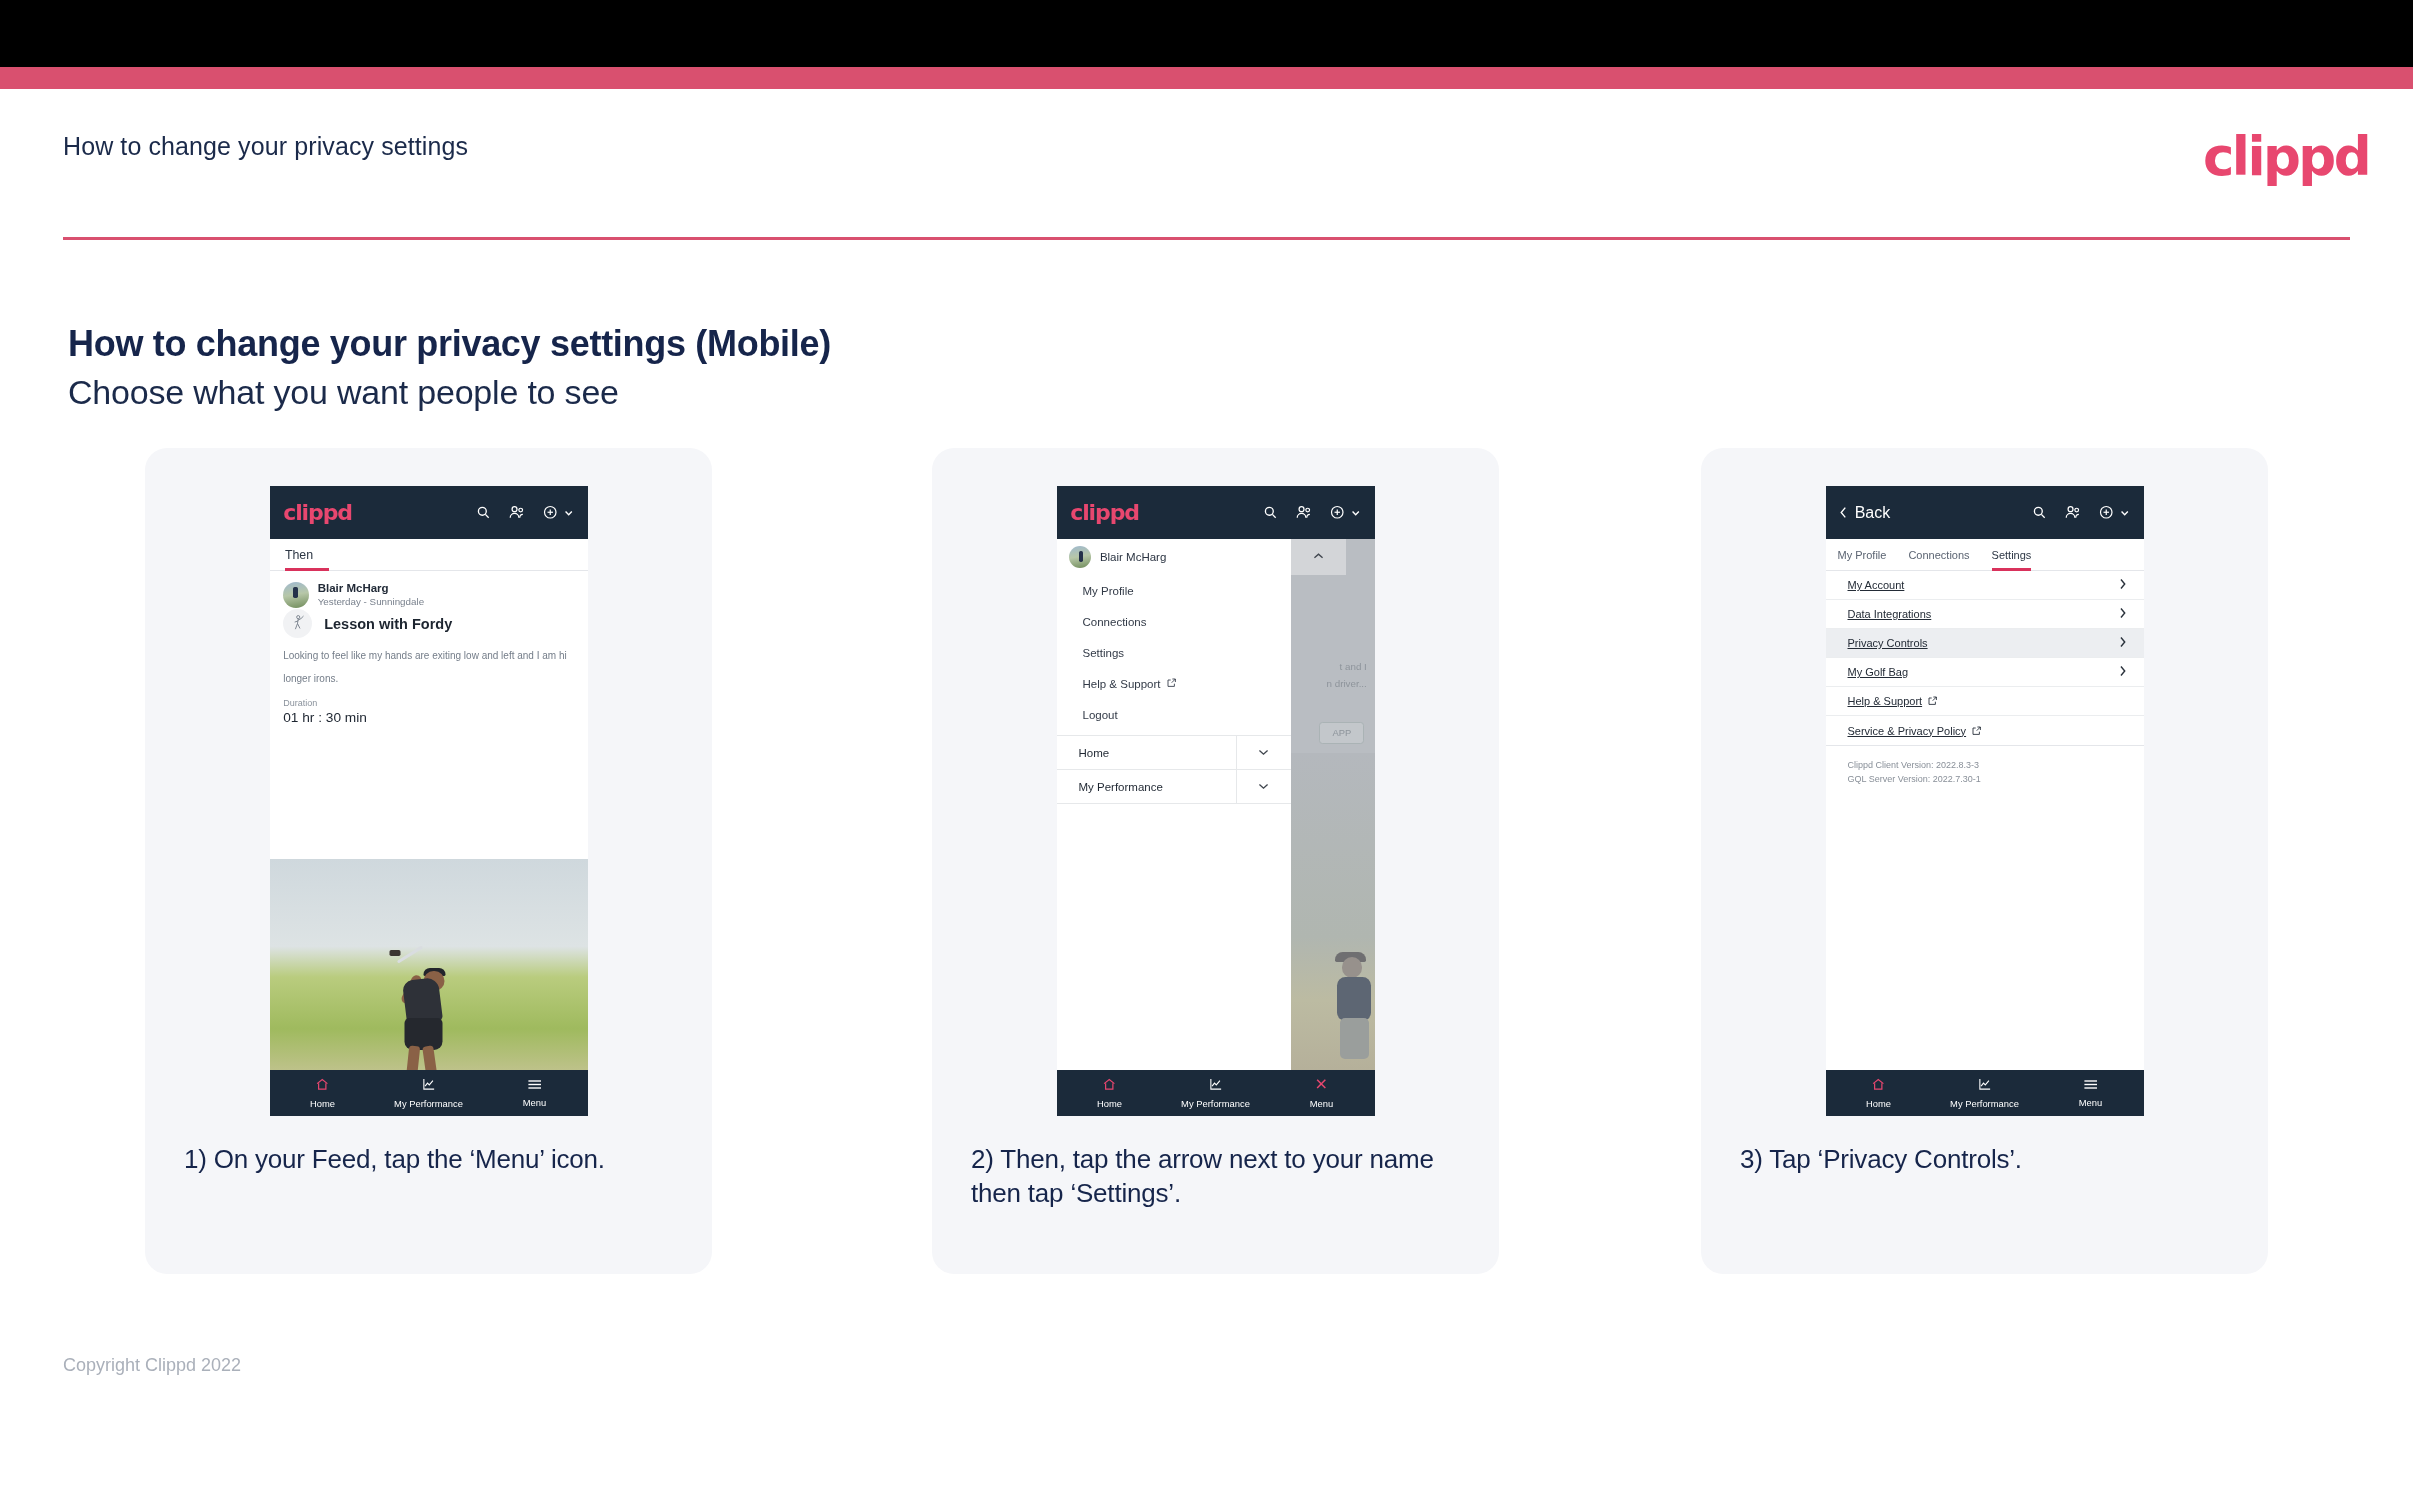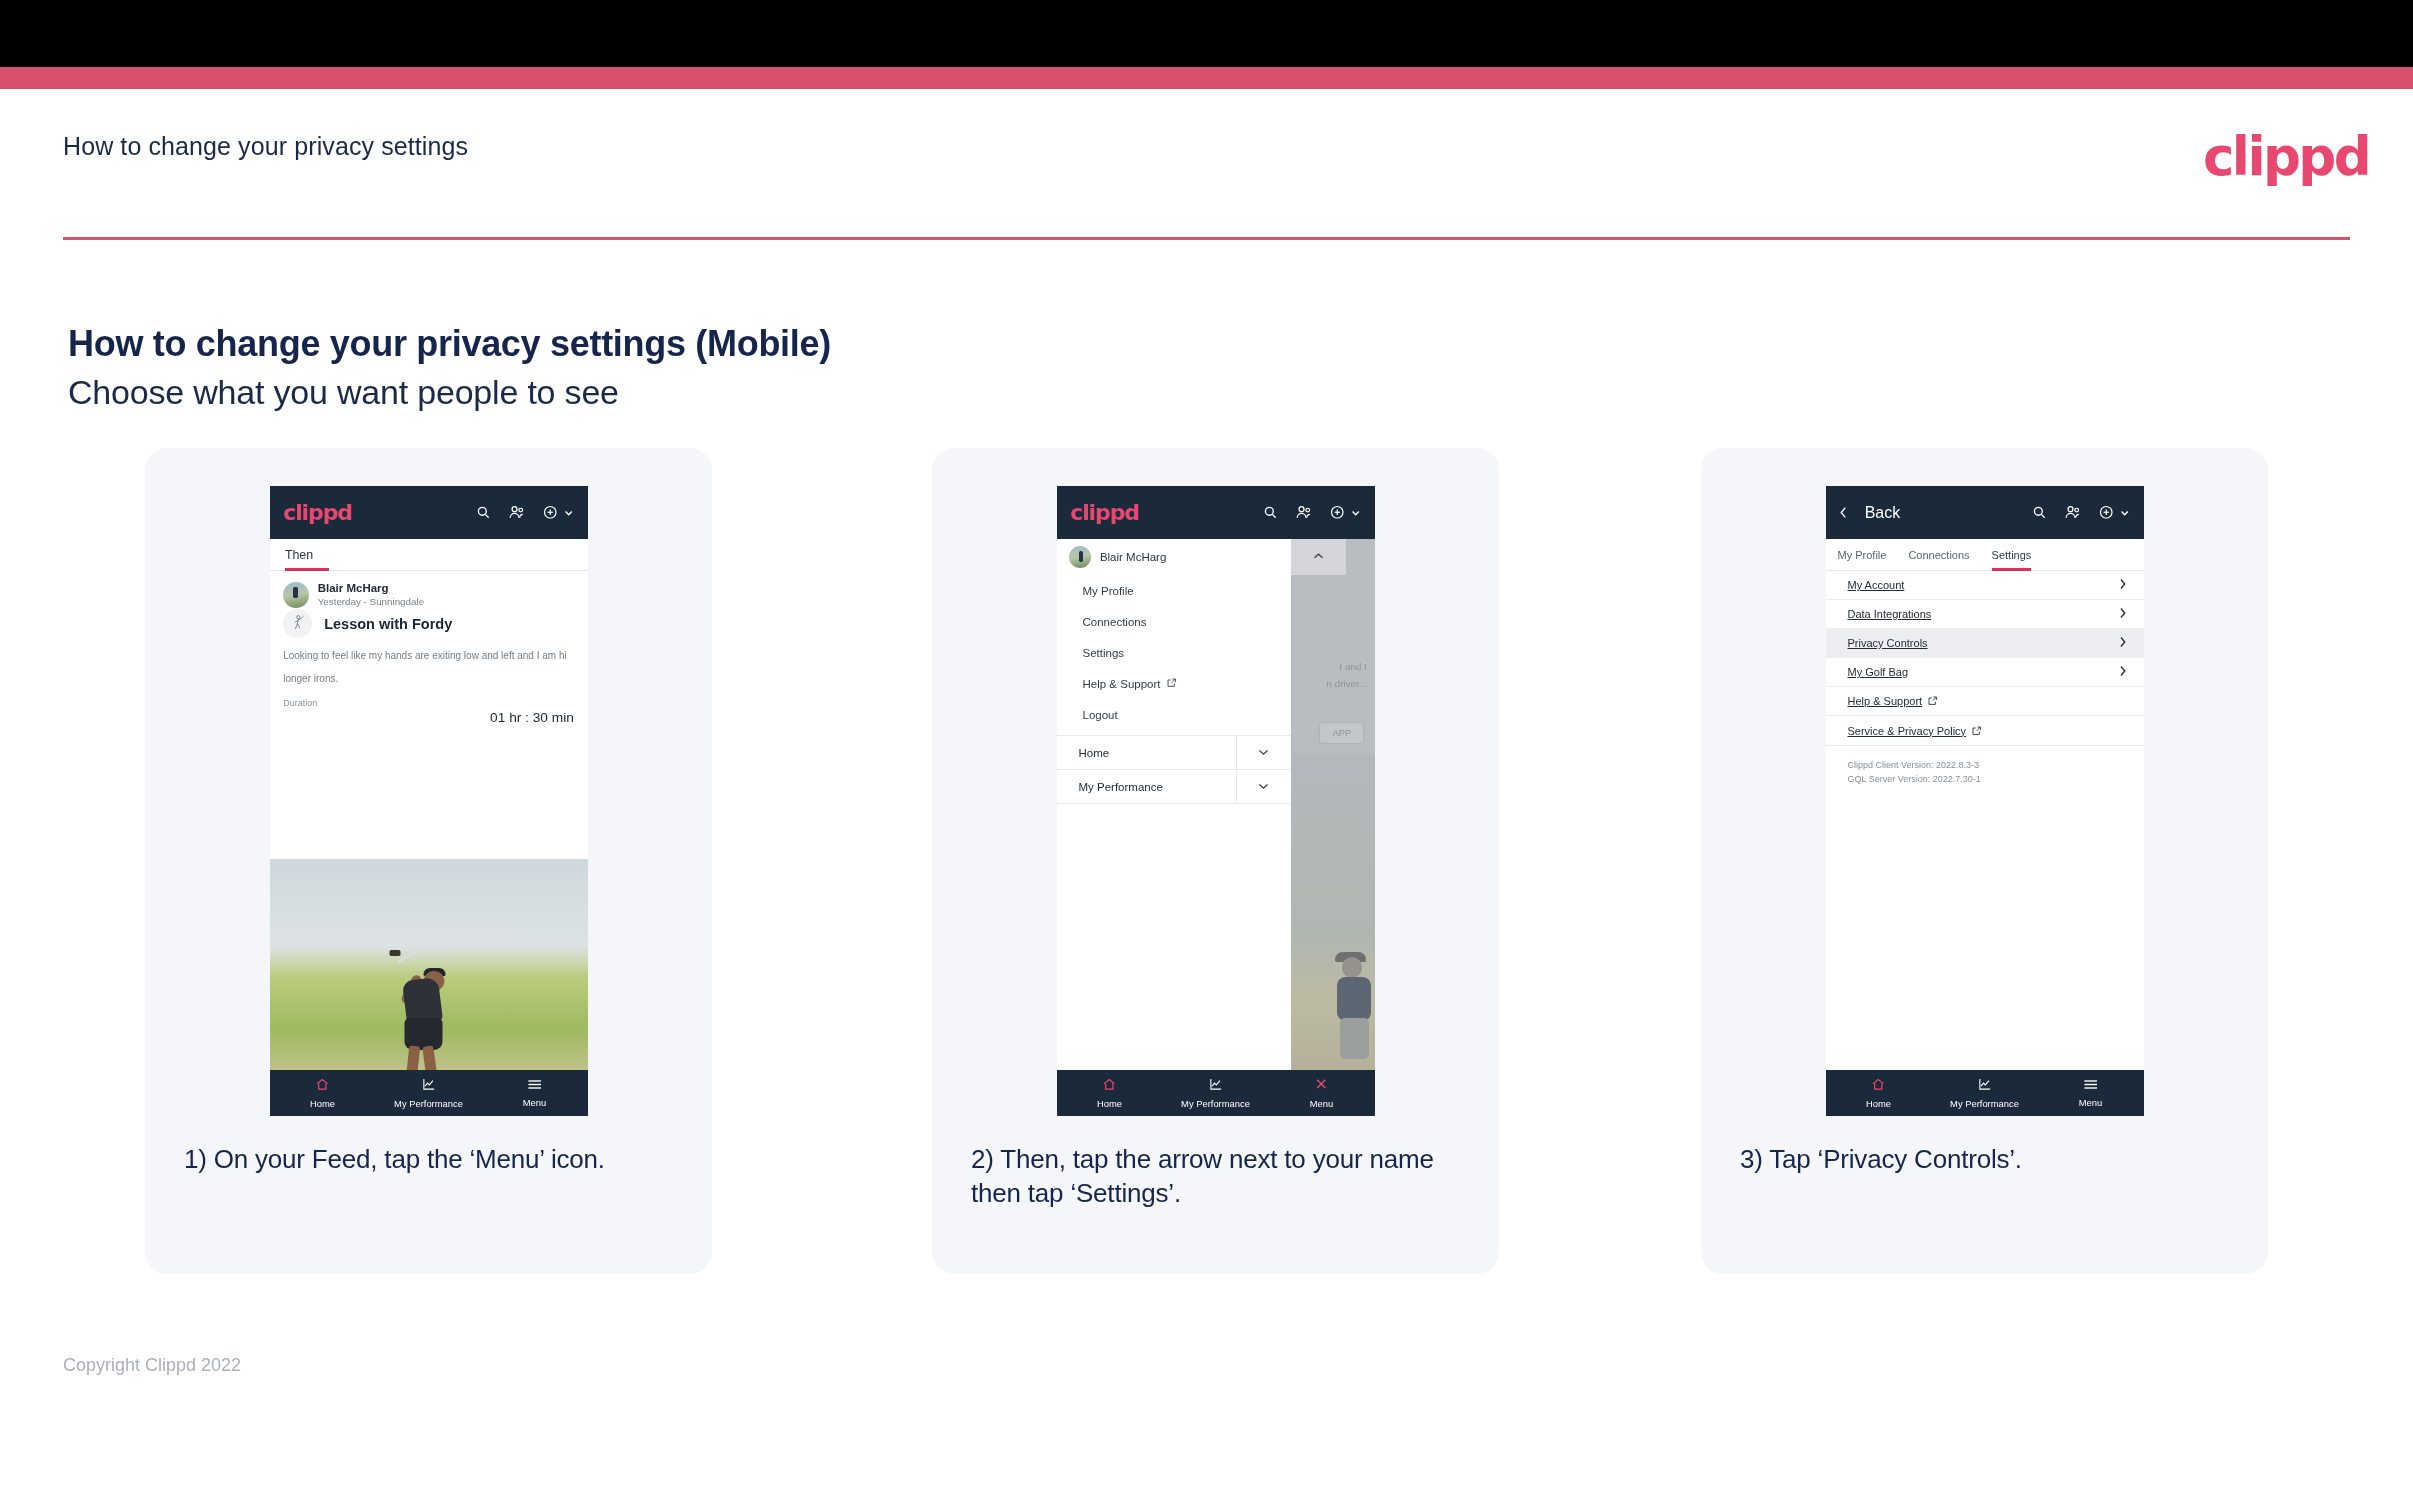--- a/index.html
+++ b/index.html
@@ -62,21 +62,21 @@
   
   .appbar {
     position:relative; height:53px; background:#1b2a3a;
     display:flex; align-items:center; padding:0 13.7px;
   }
   .appbar .brand {
     font-family:"DejaVu Sans", sans-serif;
     font-size:22px; font-weight:700; color:#e8476f; letter-spacing:-1.1px;
   }
   .appbar .back {
-    display:flex; align-items:center; gap:17px; color:#fff; font-size:16px;
+    display:flex; align-items:center; gap:7px; color:#fff; font-size:16px;
   }
   .appbar .icons {
     margin-left:auto; display:flex; align-items:center; gap:18px;
   }
   .appbar svg { display:block; }
 
   
   .tabrow {
     position:relative; height:32px; background:#fff;
     display:flex; align-items:center; border-bottom:0.9px solid #e4e6ea;
@@ -114,21 +114,21 @@
     width:29px; height:29px; border-radius:50%; background:#f1f2f4;
     display:flex; align-items:center; justify-content:center; flex:none;
   }
   .lesson-title { font-size:14.5px; font-weight:700; color:#1d2530; }
 
   .post-body {
     margin-top:9.4px; font-size:10px; color:#747d89; line-height:1.55;
     white-space:nowrap; overflow:hidden;
   }
   .dur-lbl { margin-top:11px; font-size:9px; color:#8a929c; }
-  .dur-val { margin-top:2.6px; font-size:13.7px; color:#1d2530; font-weight:400;text-align:right; }
+  .dur-val { margin-top:2.6px; font-size:13.7px; color:#1d2530; font-weight:400; }
 
   .photo {
     position:absolute; left:0; right:0; top:373px; bottom:0;
     background:
       linear-gradient(to bottom, #cfd8dd 0%, #dde3e4 34%, #b9cc7e 46%, #9fba5e 66%, #c9c59a 88%, #b6ae84 100%);
     overflow:hidden;
   }
   .golfer {
     position:absolute; left:48%; bottom:38px; transform:translateX(-50%);
     width:73px; height:128px;

